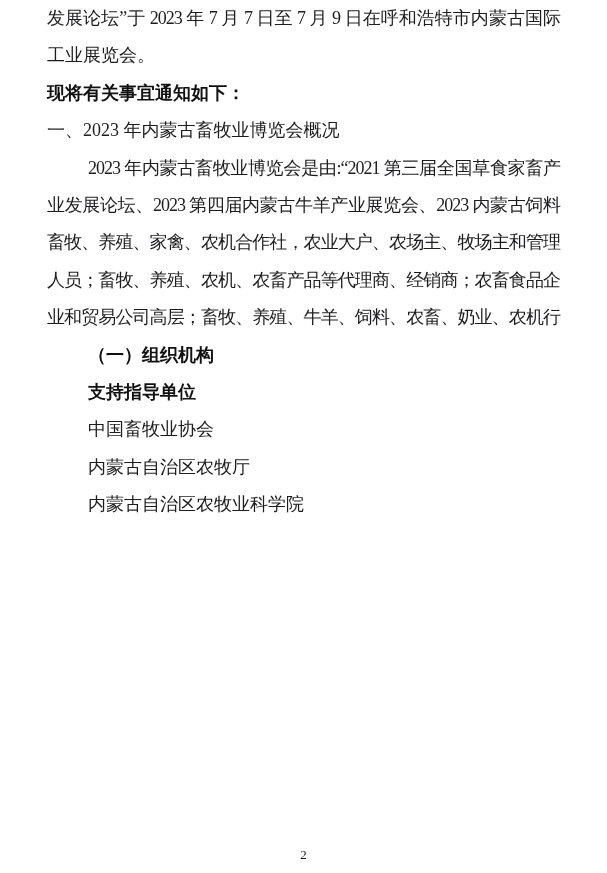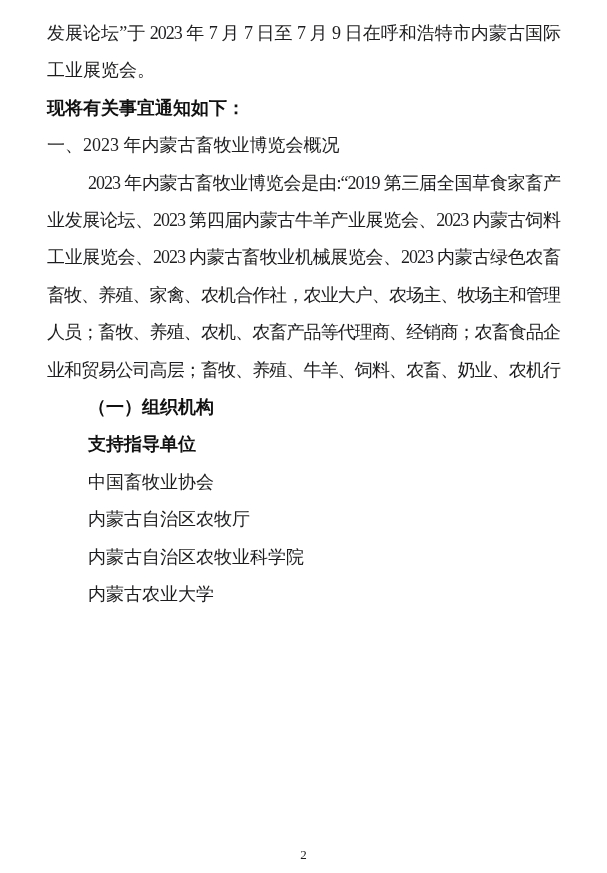--- a/index.html
+++ b/index.html
@@ -12,21 +12,21 @@
     width: 607px;
     height: 873px;
     background: #ffffff;
     color: #1d1d1f;
     font-family: "Liberation Serif", "DejaVu Serif", serif;
     overflow: hidden;
   }
   .content {
     position: absolute;
     left: 47px;
-    top: 15px;
+    top: 0;
     width: 513px;
     font-size: 18px;
     line-height: 37.4px;
     overflow: visible;
   }
   .line {
     white-space: nowrap;
   }
   .line.justify {
     white-space: normal;
@@ -56,27 +56,25 @@
 </style>
 </head>
 <body>
 
 <div class="page">
   <div class="content" id="doc-lines">
       <div class="line justify">发展论坛”于 2023 年 7 月 7 日至 7 月 9 日在呼和浩特市内蒙古国际</div>
       <div class="line">工业展览会。</div>
       <div class="line bold">现将有关事宜通知如下：</div>
       <div class="line">一、2023 年内蒙古畜牧业博览会概况</div>
-      <div class="line justify indent">2023 年内蒙古畜牧业博览会是由:“2019 第三届全国草食家畜产</div>
+      <div class="line justify indent">2023 年内蒙古畜牧业博览会是由:“2021 第三届全国草食家畜产</div>
       <div class="line justify">业发展论坛、2023 第四届内蒙古牛羊产业展览会、2023 内蒙古饲料</div>
-      <div class="line justify">工业展览会、2023 内蒙古畜牧业机械展览会、2023 内蒙古绿色农畜</div>
       <div class="line justify">畜牧、养殖、家禽、农机合作社，农业大户、农场主、牧场主和管理</div>
       <div class="line justify">人员；畜牧、养殖、农机、农畜产品等代理商、经销商；农畜食品企</div>
       <div class="line justify">业和贸易公司高层；畜牧、养殖、牛羊、饲料、农畜、奶业、农机行</div>
       <div class="line bold indent">（一）组织机构</div>
       <div class="line bold indent">支持指导单位</div>
       <div class="line indent">中国畜牧业协会</div>
       <div class="line indent">内蒙古自治区农牧厅</div>
       <div class="line indent">内蒙古自治区农牧业科学院</div>
-      <div class="line indent">内蒙古农业大学</div>
     </div>
   <div class="page-number">2</div>
 </div>
 
 </body></html>

